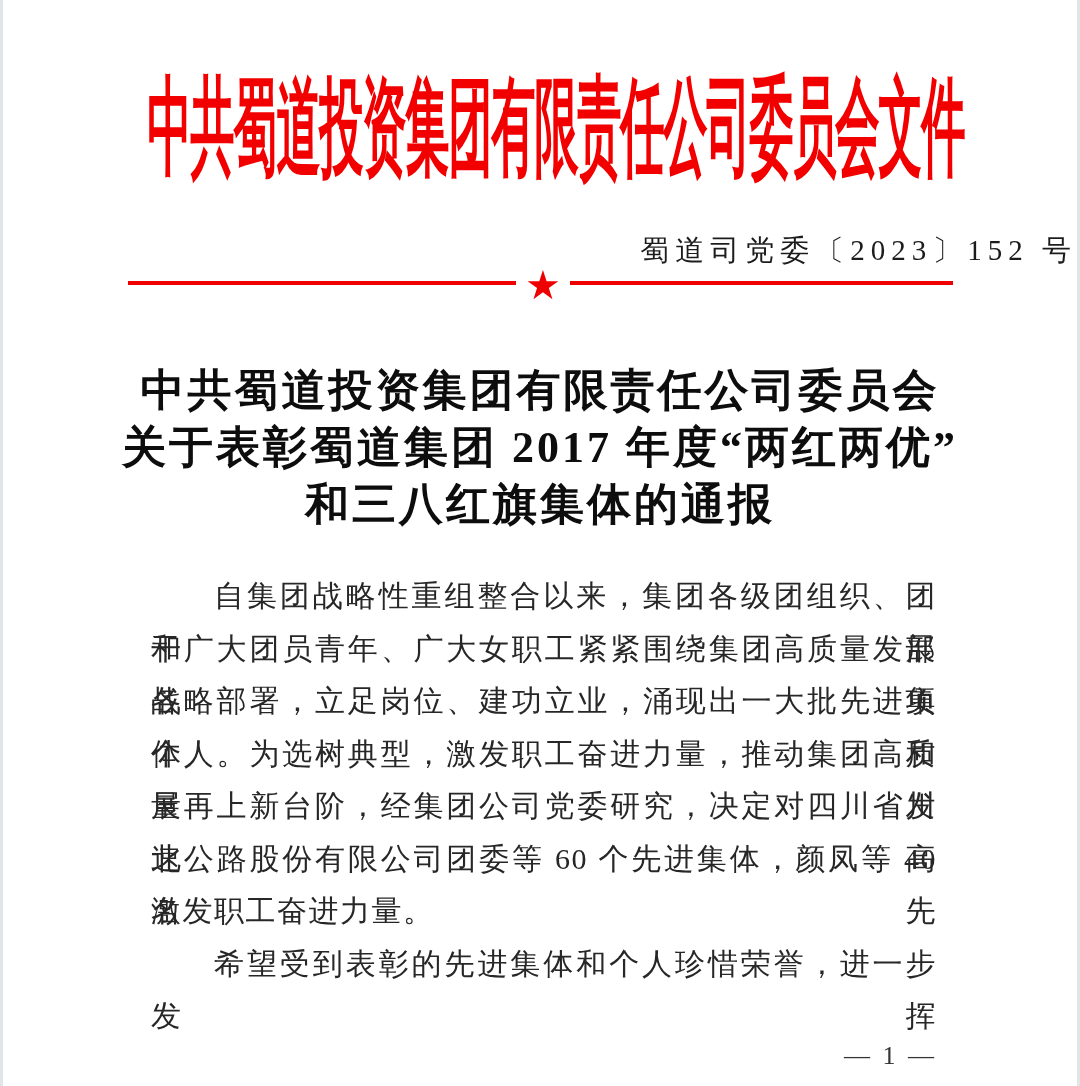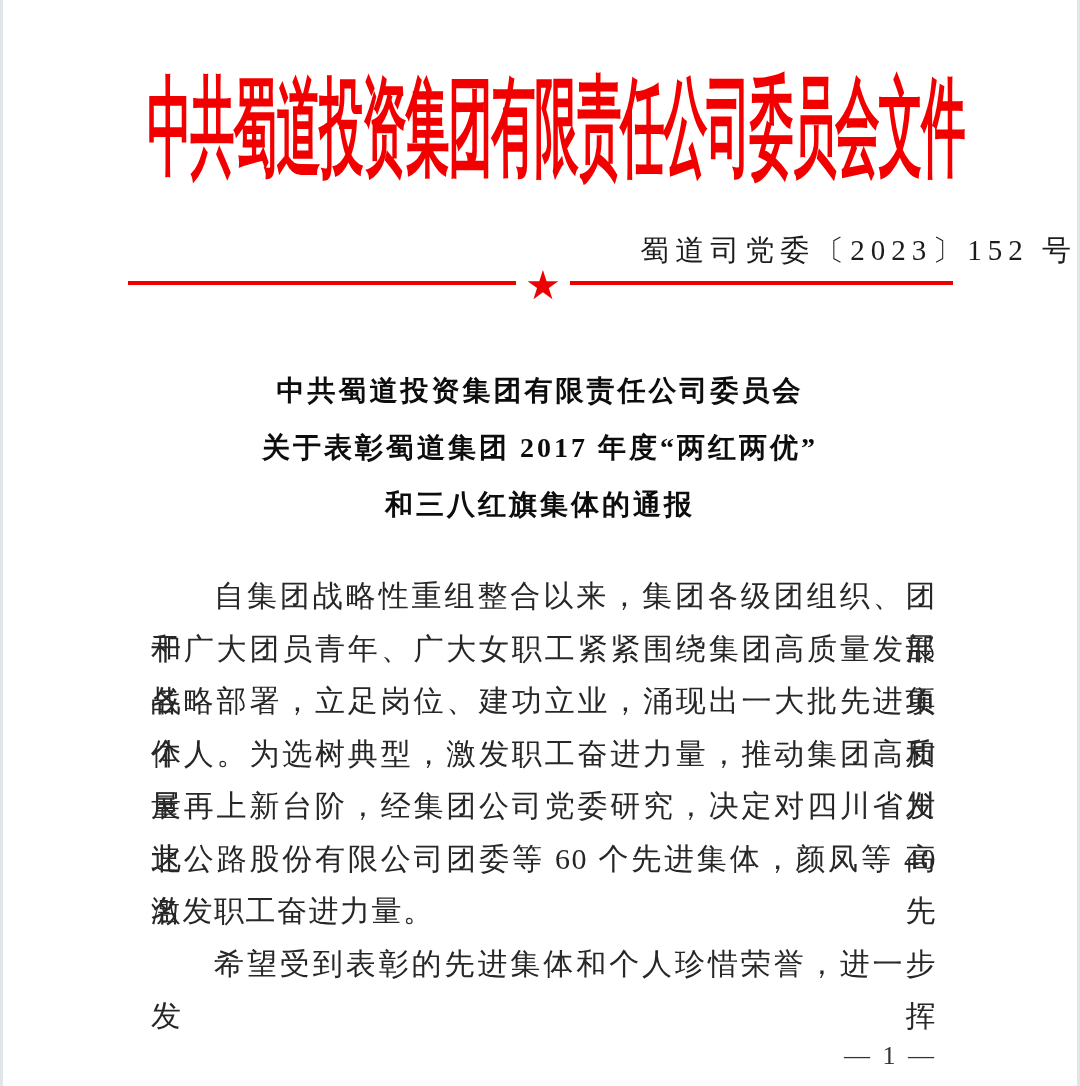--- a/index.html
+++ b/index.html
@@ -42,21 +42,21 @@
   .rule-left  { left: 125px; width: 388px; }
   .rule-right { left: 567px; width: 383px; }
   .star {
     position: absolute; top: 261px; left: 498px; width: 84px; height: 50px;
     text-align: center; font-size: 40px; line-height: 50px; color: #ee0000;
   }
   
   .title {
     position: absolute; top: 362px; left: 0; width: 100%;
     text-align: center; color: #0d0d0d; font-weight: bold;
-    font-size: 28px; line-height: 57px; letter-spacing: 3px;
+    font-size: 44px; line-height: 57px; letter-spacing: 3px;
   }
   .title-line { white-space: nowrap; }
   
   .body-block {
     position: absolute; top: 570px; left: 148px; width: 786px;
     font-size: 30px; color: #272727;
   }
   .line {
     height: 52.5px; line-height: 52.5px;
     letter-spacing: 1.5px; white-space: nowrap;

